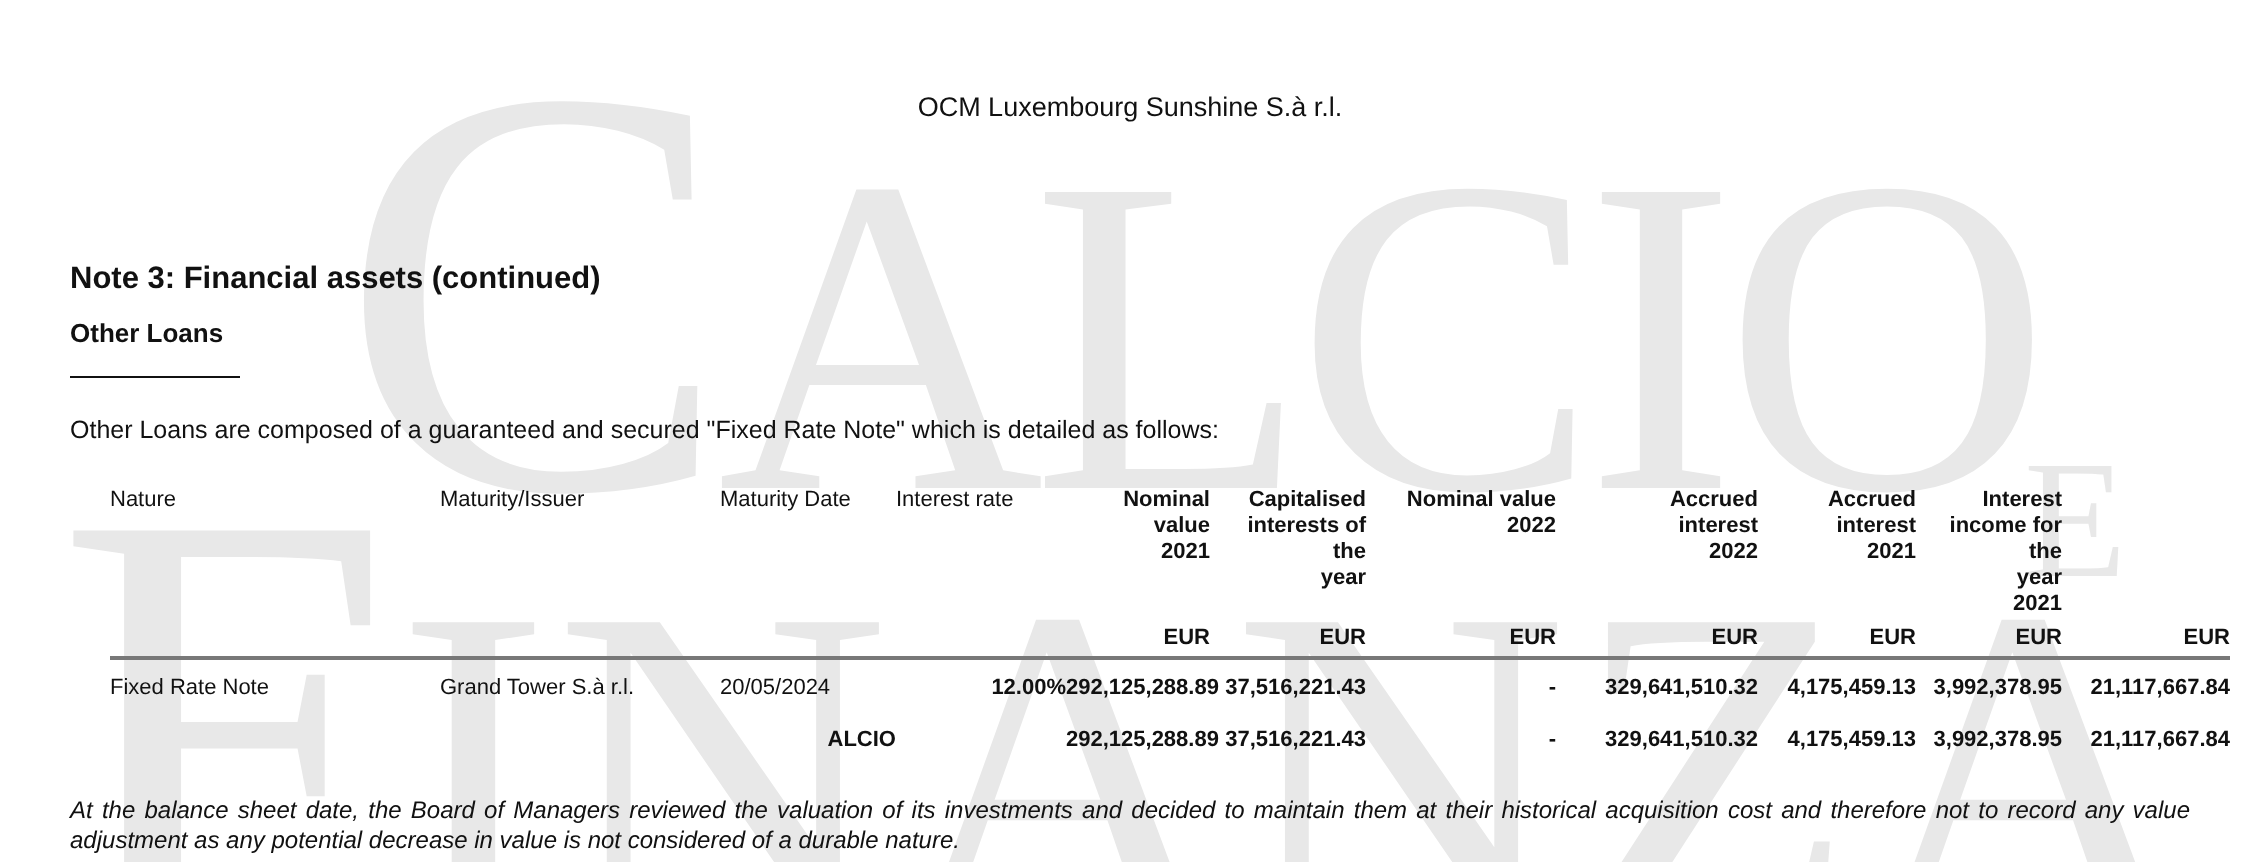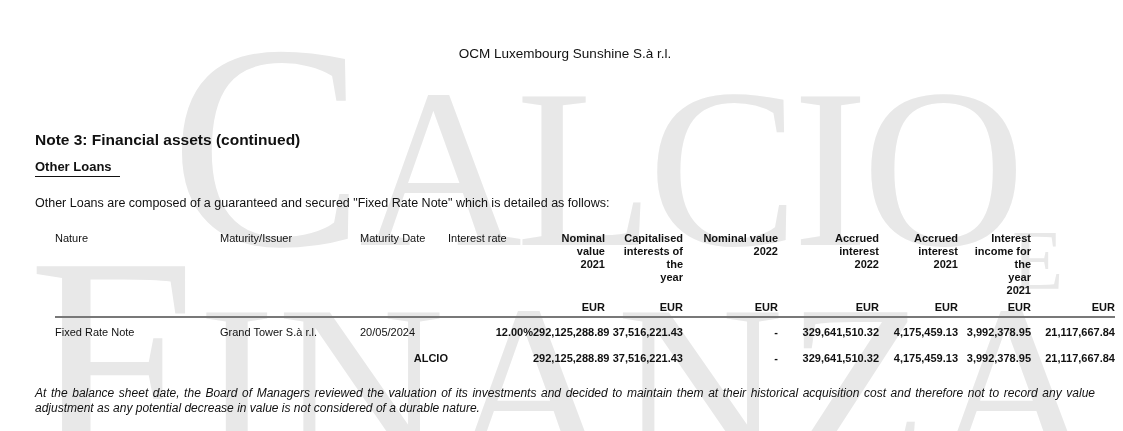--- a/index.html
+++ b/index.html
@@ -20,21 +20,21 @@
   .wm-sub{position:absolute;left:1012px;top:184px;font-size:84px;line-height:1;}
   .wm-line2{position:absolute;left:28px;top:176px;white-space:nowrap;letter-spacing:2px;line-height:1;}
   .wm-line2 .wm-big{font-size:302px;}
   .wm-line2 .wm-small{font-size:232px;}
   
   .page{position:relative;z-index:1;padding:0 28px 0 35px;}
   .doc-title{margin:43px 0 0 0;text-align:center;font-size:13.5px;line-height:22px;}
   .doc-subtitle{margin:0;text-align:center;font-size:13.5px;line-height:22px;}
   .note-heading{margin:66px 0 0 0;font-size:15.5px;font-weight:bold;line-height:18px;}
   .sub-heading{margin:10px 0 0 0;font-size:13px;font-weight:bold;line-height:15px;}
-  .sub-heading span{border-bottom:1.5px solid #111;padding-right:8px;display:inline-block;padding-bottom:2px;}
+  .sub-heading span{border-bottom:1.5px solid #111;padding-right:8px;display:inline-block;padding-bottom:14px;}
   .intro-text{margin:19px 0 0 0;font-size:12.5px;line-height:14px;}
   
   .loan-table{margin-top:22px;width:1060px;font-size:11px;line-height:13px;margin-left:20px;}
   .trow{display:grid;grid-template-columns:165px 140px 88px 85px 72px 78px 95px 101px 79px 73px 84px;}
   .trow .c{white-space:pre-line;}
   .trow .c.r{text-align:right;font-weight:bold;}
   .hdr-row{min-height:52px;align-items:start;}
   .eur-row{margin-top:4px;}
   .rule{border-bottom:2px solid #787878;margin-top:2px;}
   .data-row{padding-top:8px;}

